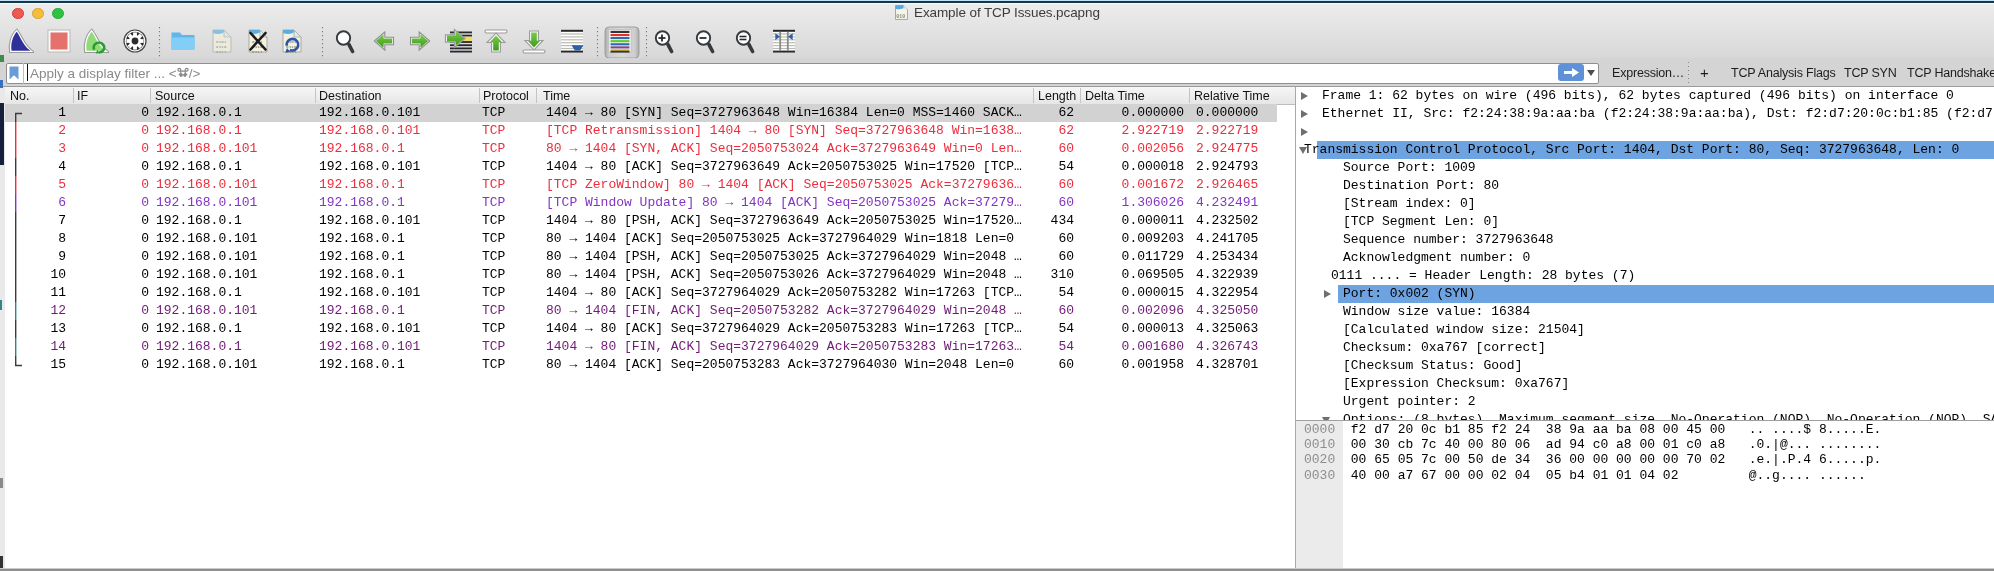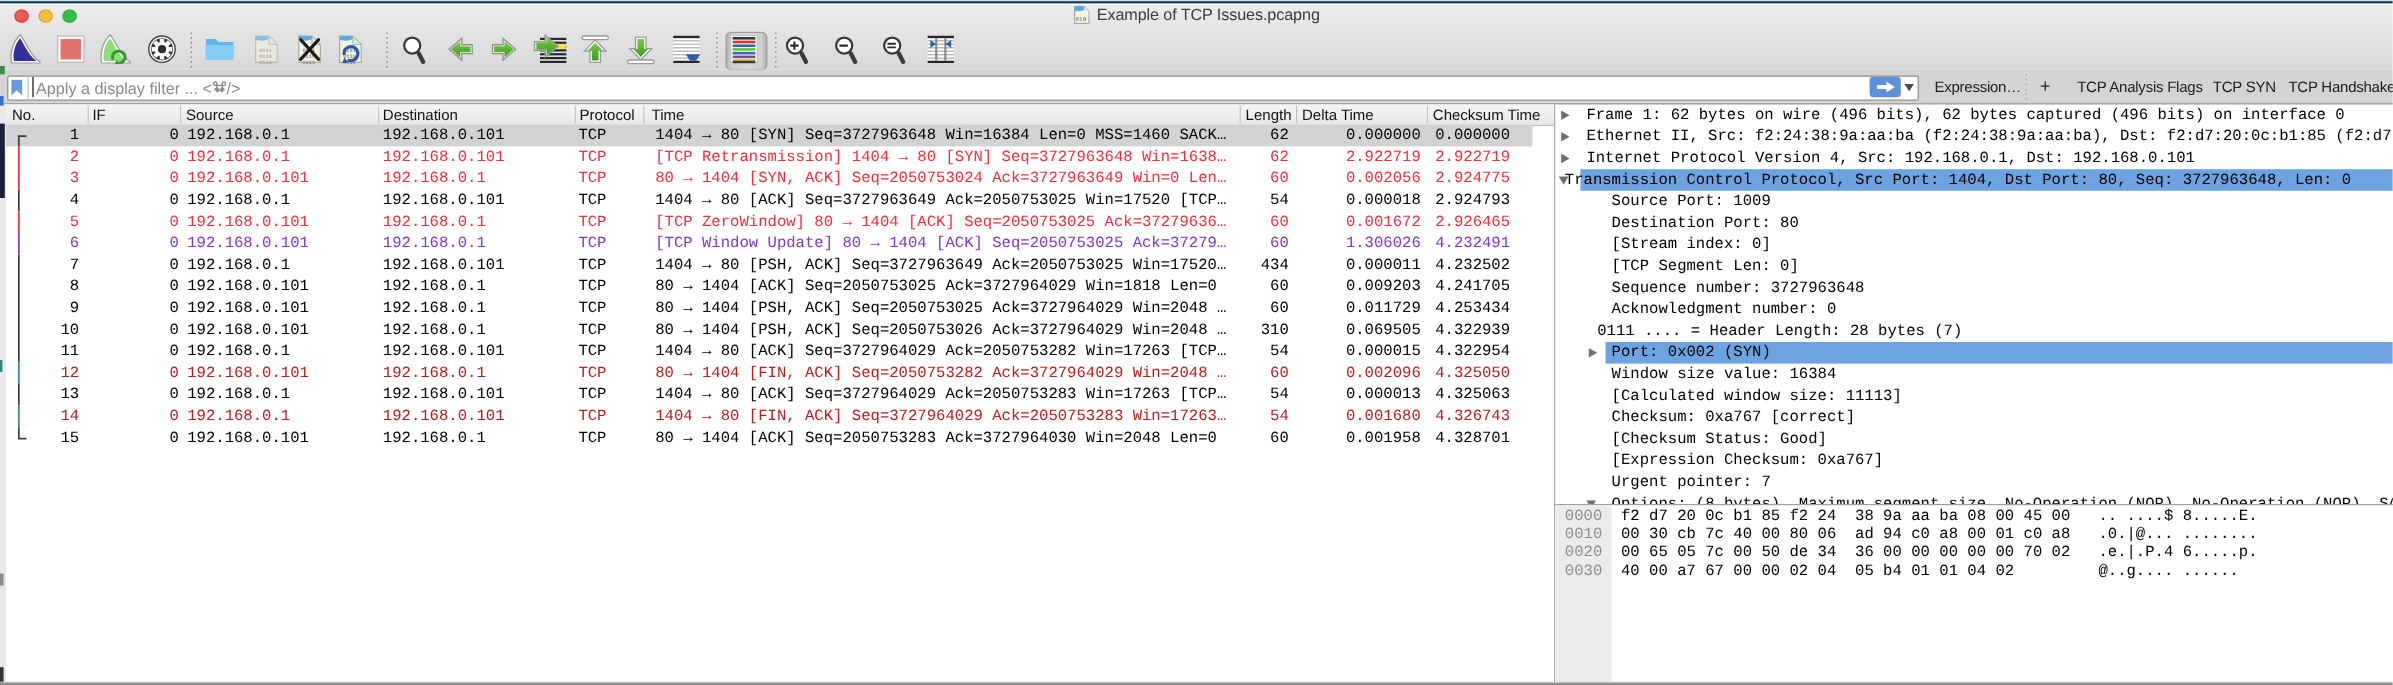--- a/index.html
+++ b/index.html
@@ -43,21 +43,21 @@
   .c-src{left:156px;}
   .c-dst{left:319px;}
   .c-proto{left:482px;}
   .c-info{left:546px;}
   .c-len{left:1000px;width:74px;text-align:right;}
   .c-delta{left:1084px;width:100px;text-align:right;}
   .c-rel{left:1196px;}
   .r-sel{background:linear-gradient(#d2d2d2,#d2d2d2) 5px 0 no-repeat;background-size:1272px 18px;}
   .r-red{color:#ee2c3c;}
   .r-pur{color:#8334c4;}
-  .r-teal{color:#b91c1c;}
+  .r-teal{color:#701a75;}
   
   #split{left:1295px;top:87px;width:1px;height:481px;background:#a8a8a8;}
   .dline{left:1296px;width:698px;height:18px;}
   .dtext{position:absolute;left:26px;}
   .dhl{position:absolute;top:0;bottom:0;background:#6ea3e2;}
   .tri-r{position:absolute;width:0;height:0;border-top:4.5px solid transparent;
          border-bottom:4.5px solid transparent;border-left:7px solid #6f6f6f;top:5px;}
   .tri-d{position:absolute;width:0;height:0;border-left:4.5px solid transparent;
          border-right:4.5px solid transparent;border-top:7px solid #6f6f6f;top:6px;}
   
@@ -323,21 +323,21 @@
 <div class="abs flabel" style="left:1907px">TCP Handshake</div>
 <div class="abs" id="plheader"></div>
 <div class="abs hlabel" style="left:10px">No.</div>
 <div class="abs hlabel" style="left:77px">IF</div>
 <div class="abs hlabel" style="left:155px">Source</div>
 <div class="abs hlabel" style="left:319px">Destination</div>
 <div class="abs hlabel" style="left:483px">Protocol</div>
 <div class="abs hlabel" style="left:543px">Time</div>
 <div class="abs hlabel" style="left:1038px">Length</div>
 <div class="abs hlabel" style="left:1085px">Delta Time</div>
-<div class="abs hlabel" style="left:1194px">Checksum Time</div>
+<div class="abs hlabel" style="left:1194px">Relative Time</div>
 <div class="abs hsep" style="left:73px"></div>
 <div class="abs hsep" style="left:150px"></div>
 <div class="abs hsep" style="left:315px"></div>
 <div class="abs hsep" style="left:479px"></div>
 <div class="abs hsep" style="left:536px"></div>
 <div class="abs hsep" style="left:1033px"></div>
 <div class="abs hsep" style="left:1080px"></div>
 <div class="abs hsep" style="left:1189px"></div>
 <div class="abs prow mono r-sel" style="top:104px"><span class="c-no">1</span><span class="c-if">0</span><span class="c-src">192.168.0.1</span><span class="c-dst">192.168.0.101</span><span class="c-proto">TCP</span><span class="c-info">1404 → 80 [SYN] Seq=3727963648 Win=16384 Len=0 MSS=1460 SACK…</span><span class="c-len">62</span><span class="c-delta">0.000000</span><span class="c-rel">0.000000</span></div>
 <div class="abs prow mono r-red" style="top:122px"><span class="c-no">2</span><span class="c-if">0</span><span class="c-src">192.168.0.1</span><span class="c-dst">192.168.0.101</span><span class="c-proto">TCP</span><span class="c-info">[TCP Retransmission] 1404 → 80 [SYN] Seq=3727963648 Win=1638…</span><span class="c-len">62</span><span class="c-delta">2.922719</span><span class="c-rel">2.922719</span></div>
@@ -373,21 +373,20 @@
 <div class="abs dline" style="top:87px">
     <div class="tri-r" style="left:5px"></div>
     <div class="dtext mono" style="left:26px">Frame 1: 62 bytes on wire (496 bits), 62 bytes captured (496 bits) on interface 0</div>
   </div>
 <div class="abs dline" style="top:105px">
     <div class="tri-r" style="left:5px"></div>
     <div class="dtext mono" style="left:26px">Ethernet II, Src: f2:24:38:9a:aa:ba (f2:24:38:9a:aa:ba), Dst: f2:d7:20:0c:b1:85 (f2:d7:20:0c:b1:85)</div>
   </div>
 <div class="abs dline" style="top:123px">
     <div class="tri-r" style="left:5px"></div>
-    <div class="dtext mono" style="left:26px">Internet Protocol Version 4, Src: 192.168.0.1, Dst: 192.168.0.101</div>
   </div>
 <div class="abs dline" style="top:141px">
     <div class="dhl" style="left:21px;right:0"></div>
     <div class="tri-d" style="left:3px"></div>
     <div class="dtext mono" style="left:8px">Transmission Control Protocol, Src Port: 1404, Dst Port: 80, Seq: 3727963648, Len: 0</div>
   </div>
 <div class="abs dline" style="top:159px">
     <div class="dtext mono" style="left:47px">Source Port: 1009</div>
   </div>
 <div class="abs dline" style="top:177px">
@@ -410,33 +409,33 @@
   </div>
 <div class="abs dline" style="top:285px">
     <div class="dhl" style="left:42px;right:0"></div>
     <div class="tri-r" style="left:28px"></div>
     <div class="dtext mono" style="left:47px">Port: 0x002 (SYN)</div>
   </div>
 <div class="abs dline" style="top:303px">
     <div class="dtext mono" style="left:47px">Window size value: 16384</div>
   </div>
 <div class="abs dline" style="top:321px">
-    <div class="dtext mono" style="left:47px">[Calculated window size: 11113]</div>
+    <div class="dtext mono" style="left:47px">[Calculated window size: 21504]</div>
   </div>
 <div class="abs dline" style="top:339px">
     <div class="dtext mono" style="left:47px">Checksum: 0xa767 [correct]</div>
   </div>
 <div class="abs dline" style="top:357px">
     <div class="dtext mono" style="left:47px">[Checksum Status: Good]</div>
   </div>
 <div class="abs dline" style="top:375px">
     <div class="dtext mono" style="left:47px">[Expression Checksum: 0xa767]</div>
   </div>
 <div class="abs dline" style="top:393px">
-    <div class="dtext mono" style="left:47px">Urgent pointer: 7</div>
+    <div class="dtext mono" style="left:47px">Urgent pointer: 2</div>
   </div>
 <div class="abs dline" style="top:411px">
     <div class="tri-d" style="left:26px"></div>
     <div class="dtext mono" style="left:47px">Options: (8 bytes), Maximum segment size, No-Operation (NOP), No-Operation (NOP), SACK</div>
   </div>
 <div class="abs" id="hexpane"></div>
 <div class="abs" id="hexgutter"></div>
 <div class="abs mono hexline" style="top:421.5px;line-height:15.4px"><span class="hoff">0000</span>  f2 d7 20 0c b1 85 f2 24  38 9a aa ba 08 00 45 00   .. ....$ 8.....E.</div>
 <div class="abs mono hexline" style="top:436.9px;line-height:15.4px"><span class="hoff">0010</span>  00 30 cb 7c 40 00 80 06  ad 94 c0 a8 00 01 c0 a8   .0.|@... ........</div>
 <div class="abs mono hexline" style="top:452.3px;line-height:15.4px"><span class="hoff">0020</span>  00 65 05 7c 00 50 de 34  36 00 00 00 00 00 70 02   .e.|.P.4 6.....p.</div>

